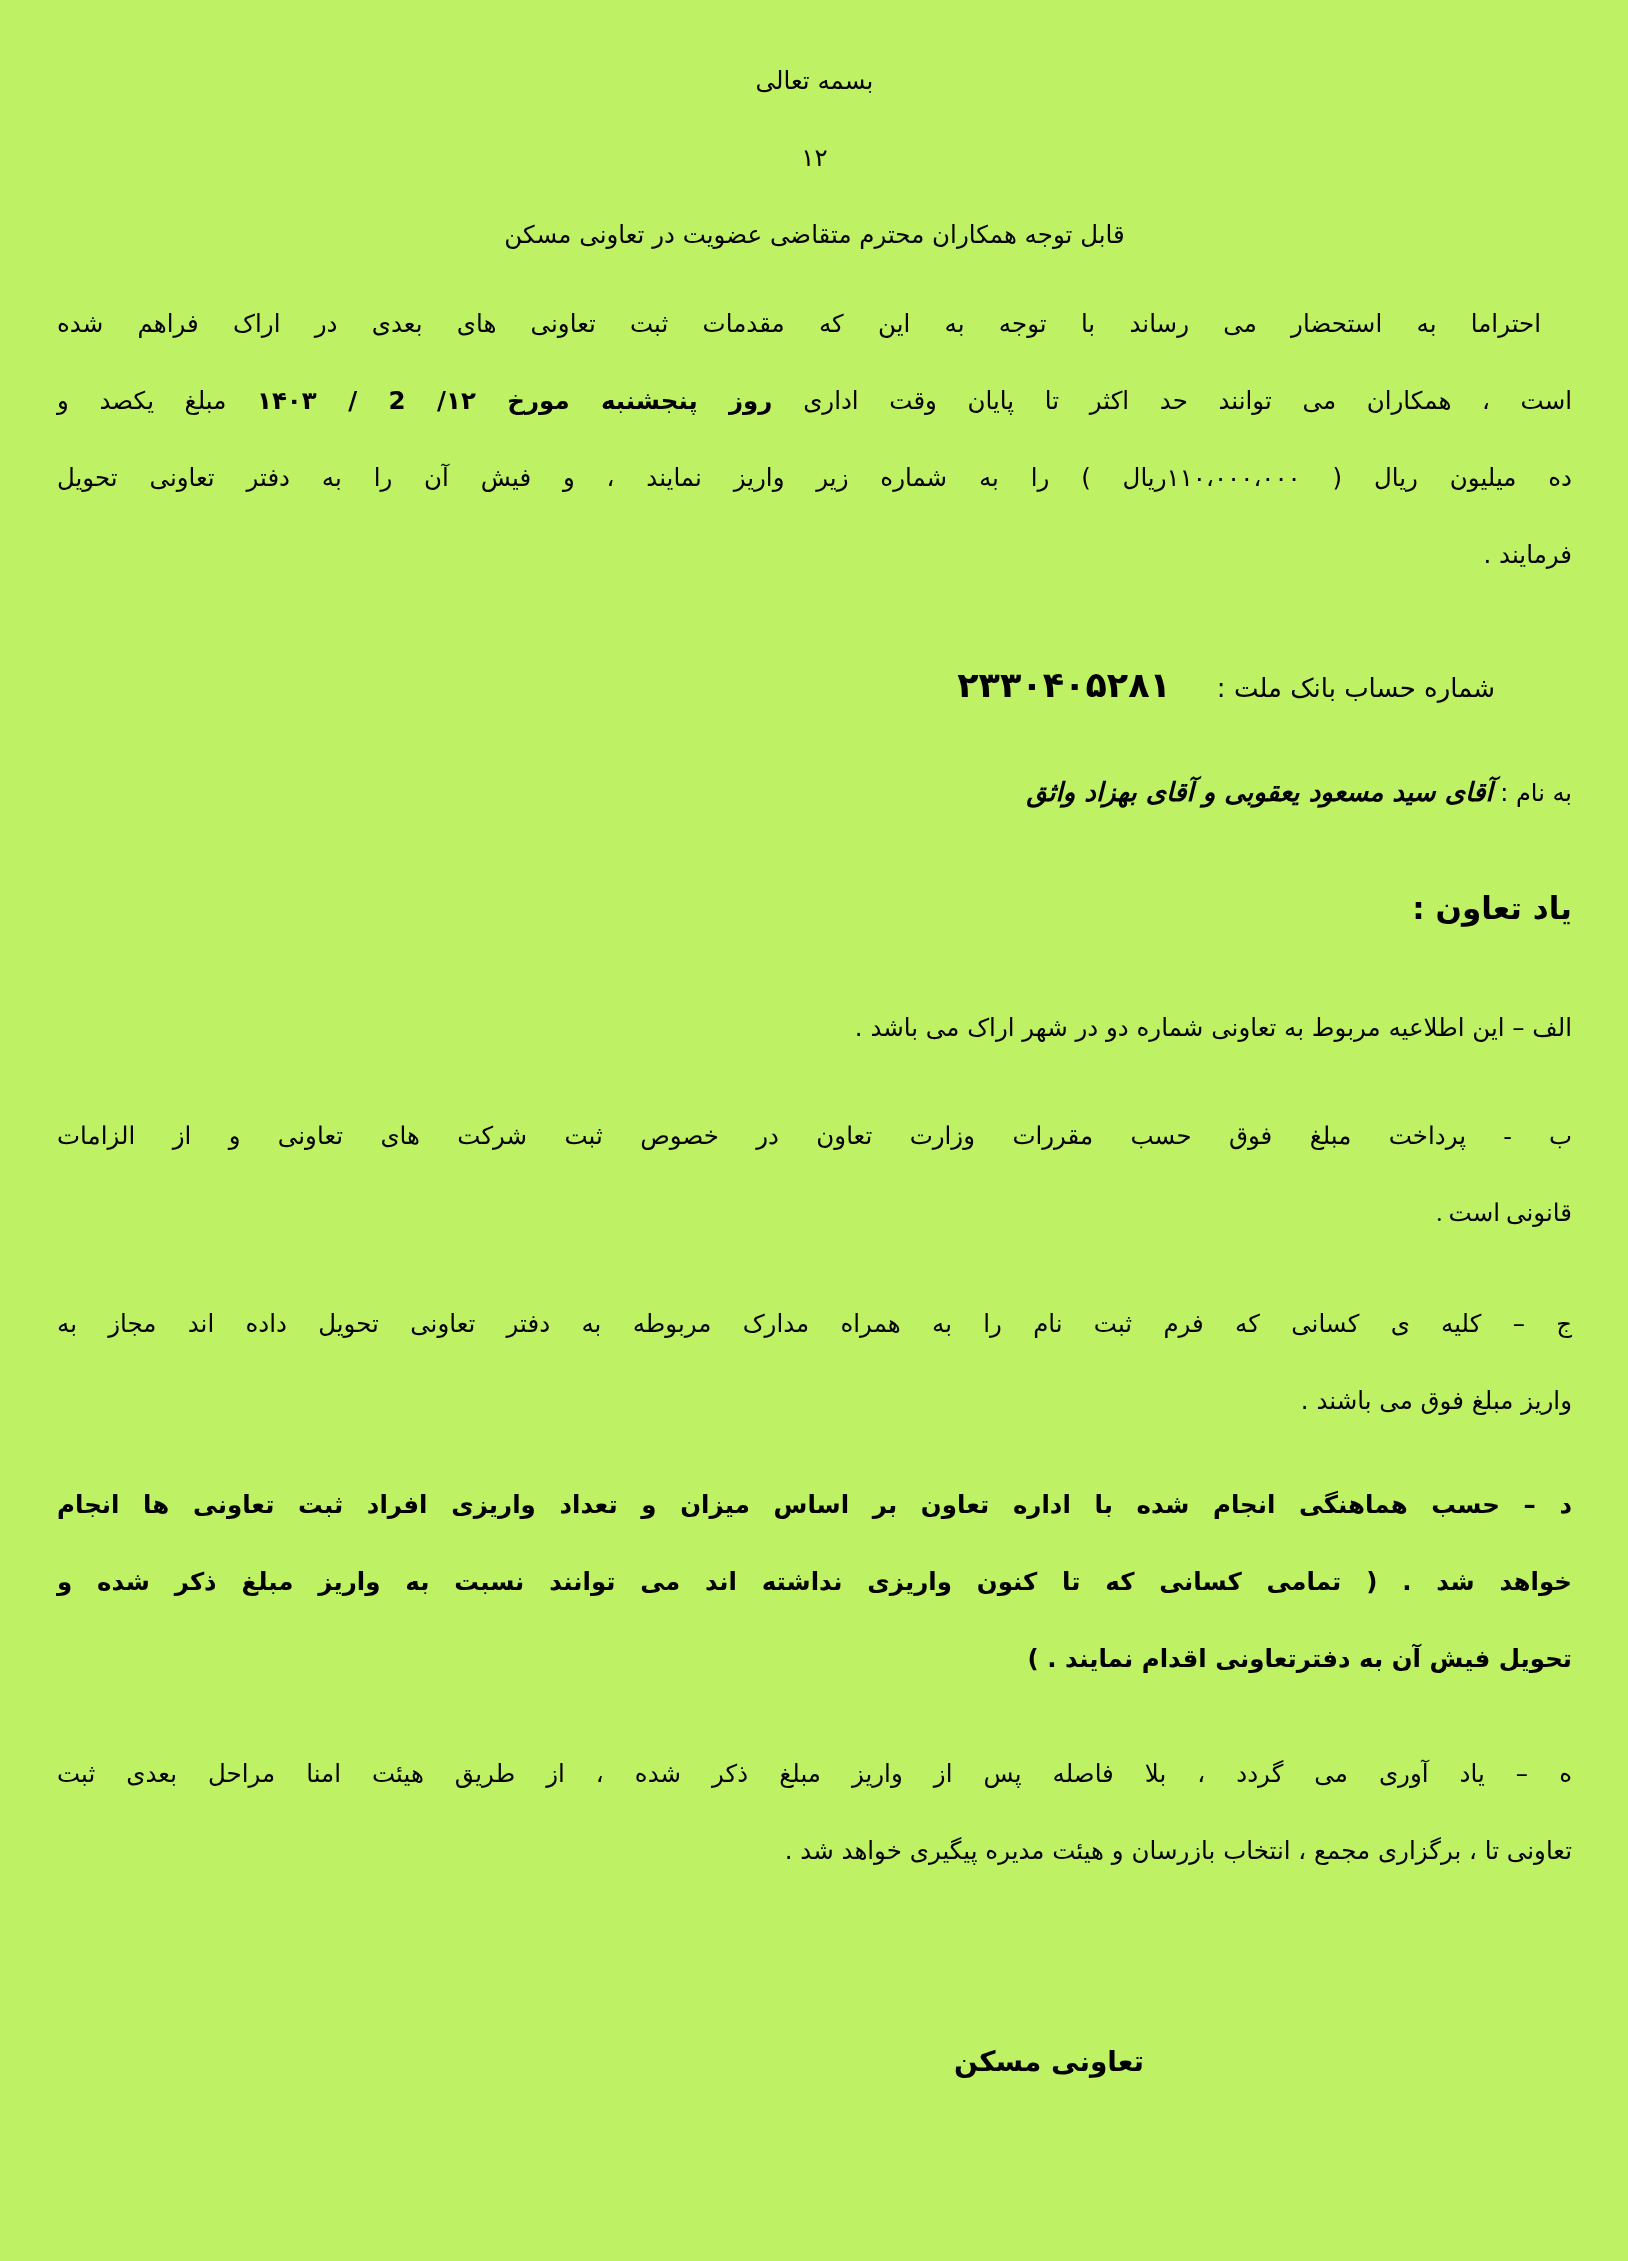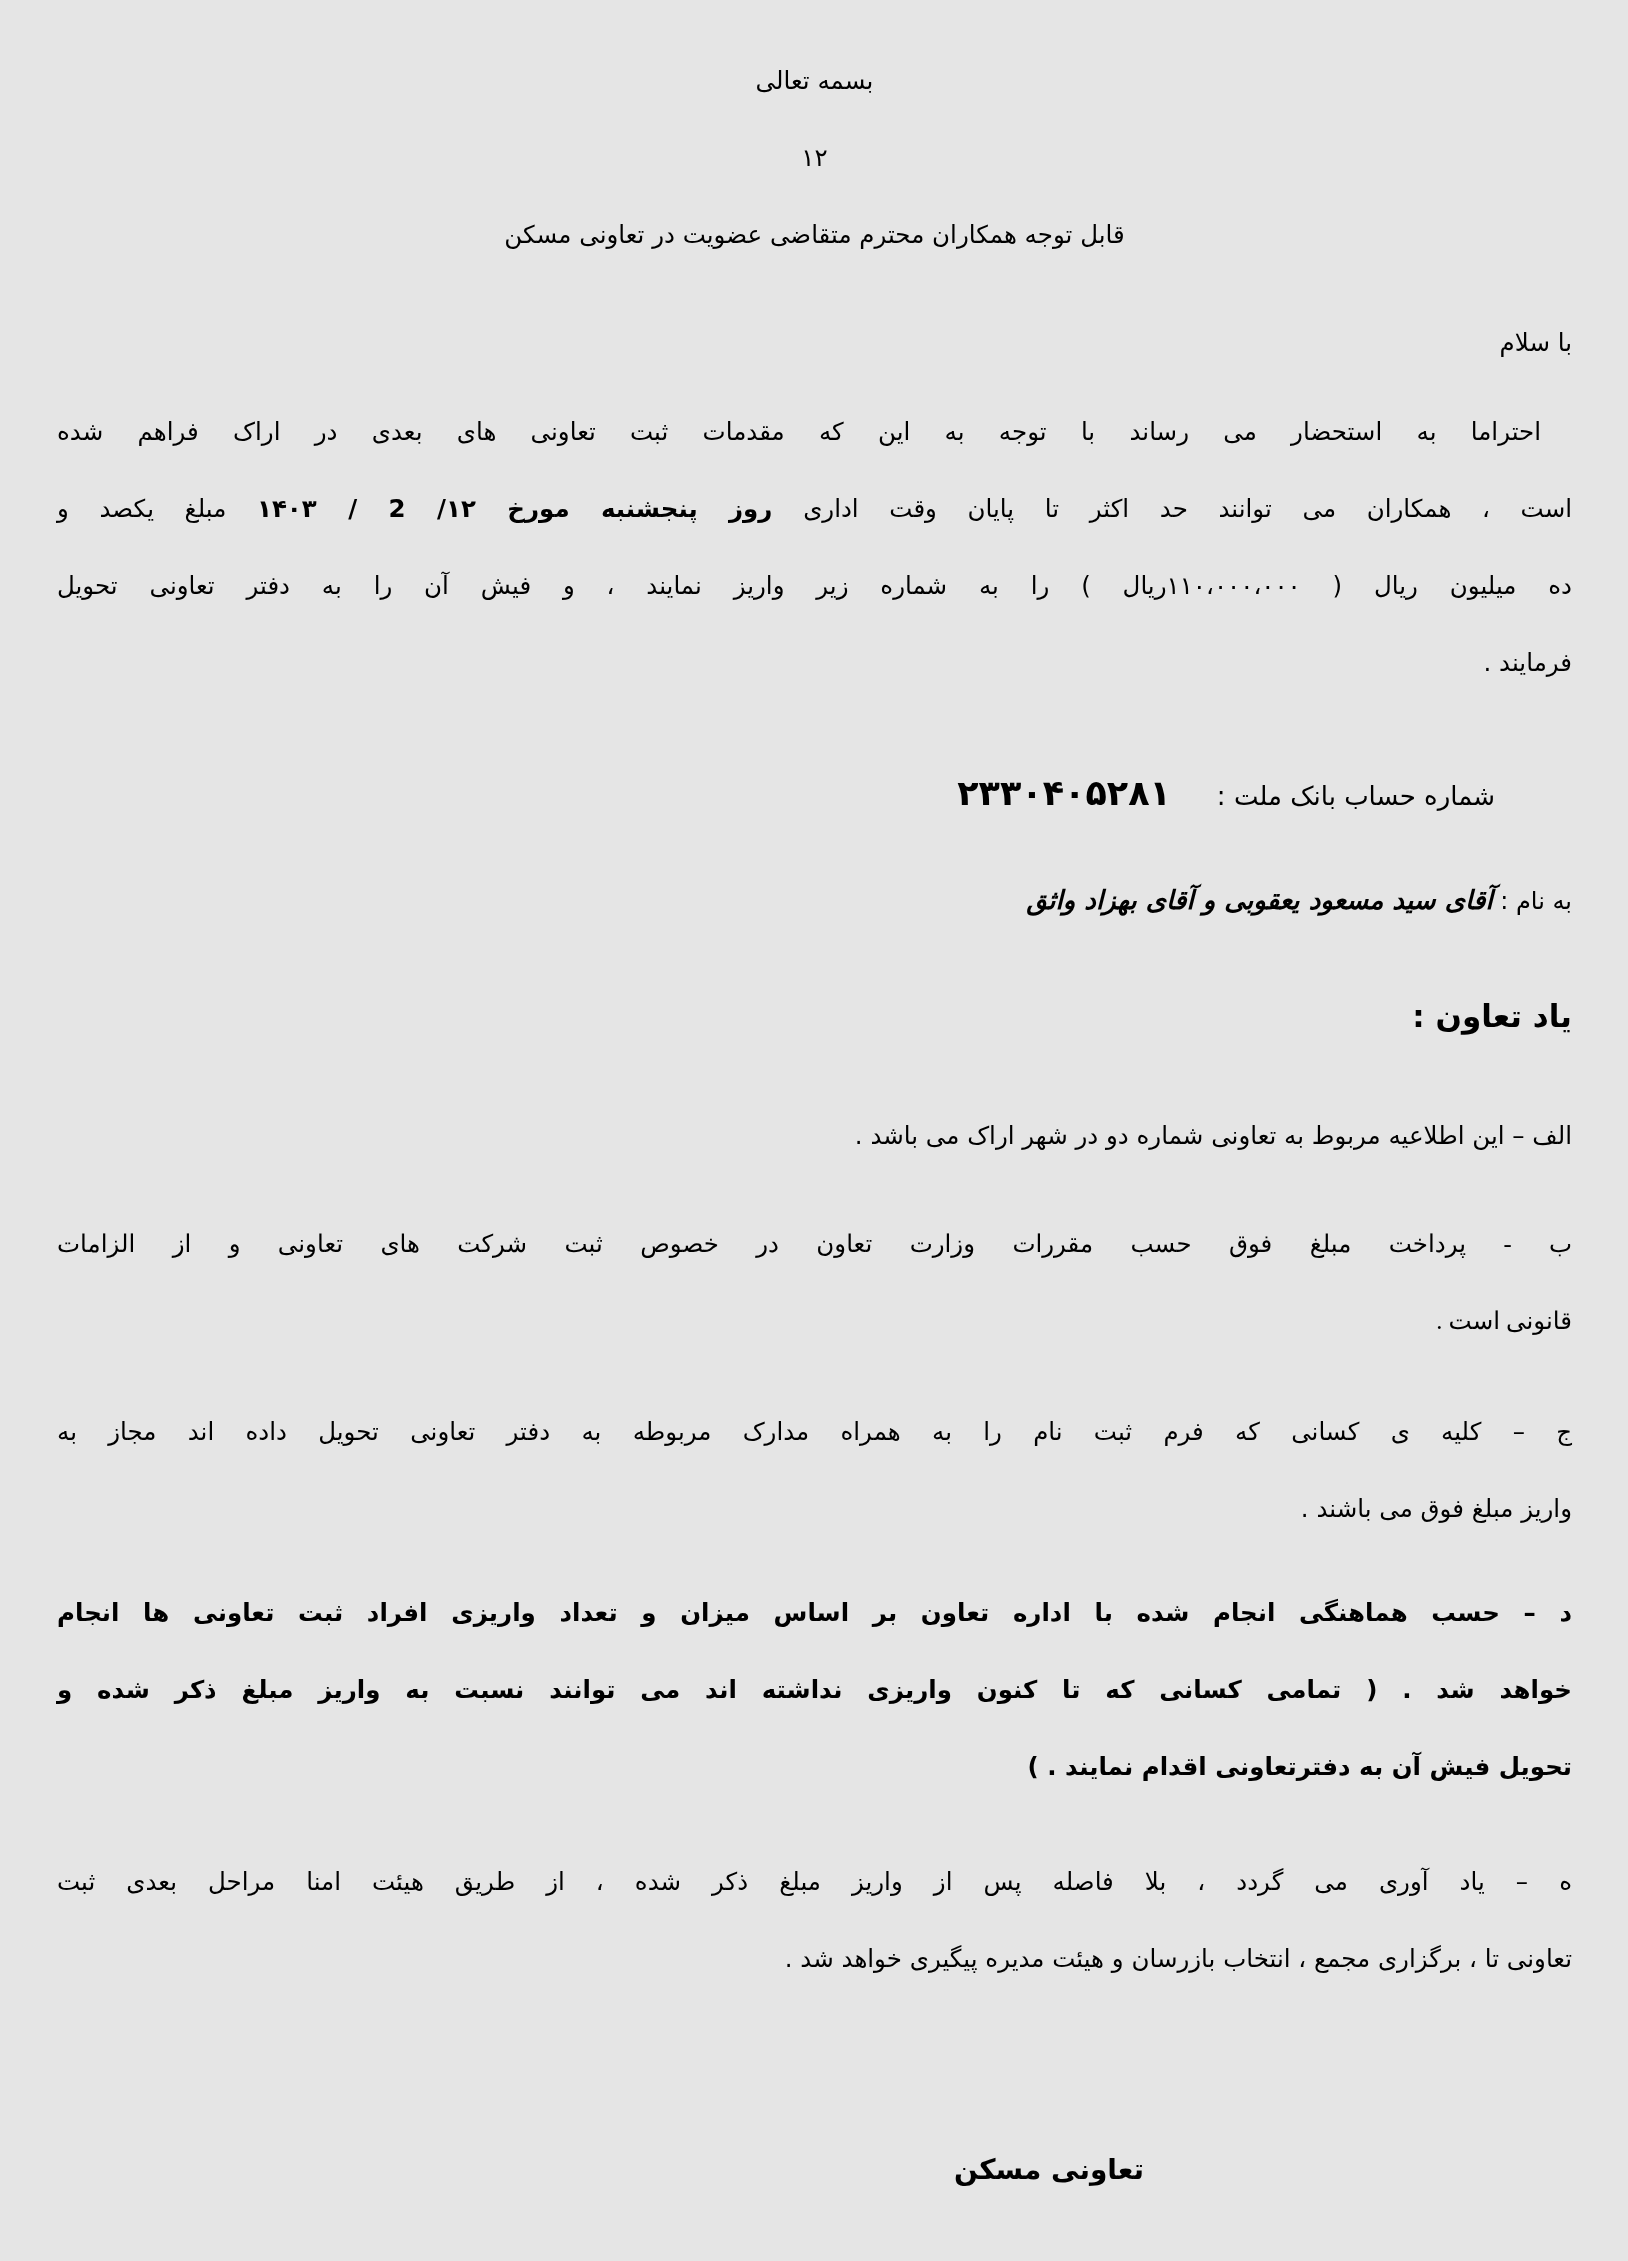--- a/index.html
+++ b/index.html
@@ -3,21 +3,21 @@
 <meta charset="utf-8">
 <style>
   html,body { margin:0; padding:0; background:#ffffff; }
   .page {
     position:relative;
     width:1629px;
     height:2261px;
     box-sizing:border-box;
     margin:0 auto;
     padding:42px 57px 0 57px;
-    background:#e5e5e5;
+    background:#bef264;
     color:#000000;
     direction:rtl;
     font-family:"DejaVu Sans", sans-serif;
     font-size:24.5px;
     line-height:77px;
     overflow:hidden;
   }
   .center { text-align:center; }
   .line   { text-align:right; }
   .jline  { text-align:justify; text-align-last:justify; }
@@ -54,21 +54,20 @@
 <body>
 
 <div class="page">
 
   <div class="center">بسمه تعالی</div>
 
   <div class="center">۱۲</div>
 
   <div class="center">قابل توجه همکاران محترم متقاضی عضویت در تعاونی مسکن</div>
 
-  <div class="line last mt-greeting">با سلام</div>
 
   <div class="mt-para1">
     <div class="jline indent1">احتراما به استحضار می رساند با توجه به این که مقدمات ثبت تعاونی های بعدی در اراک فراهم شده</div>
     <div class="jline"><span>است ، همکاران می توانند حد اکثر تا پایان وقت اداری </span><span class="b">روز پنجشنبه مورخ  ۱۲/ 2 / ۱۴۰۳</span><span>  مبلغ یکصد و</span></div>
     <div class="jline">ده میلیون ریال ( ۱۱۰،۰۰۰،۰۰۰ریال ) را به شماره زیر واریز نمایند ، و فیش آن را به دفتر تعاونی تحویل</div>
     <div class="last">فرمایند .</div>
   </div>
 
   <div class="account-line"><span class="acct-label">شماره حساب بانک ملت :</span><span class="acct-gap"></span><span class="acct-num">۲۳۳۰۴۰۵۲۸۱</span></div>
 

